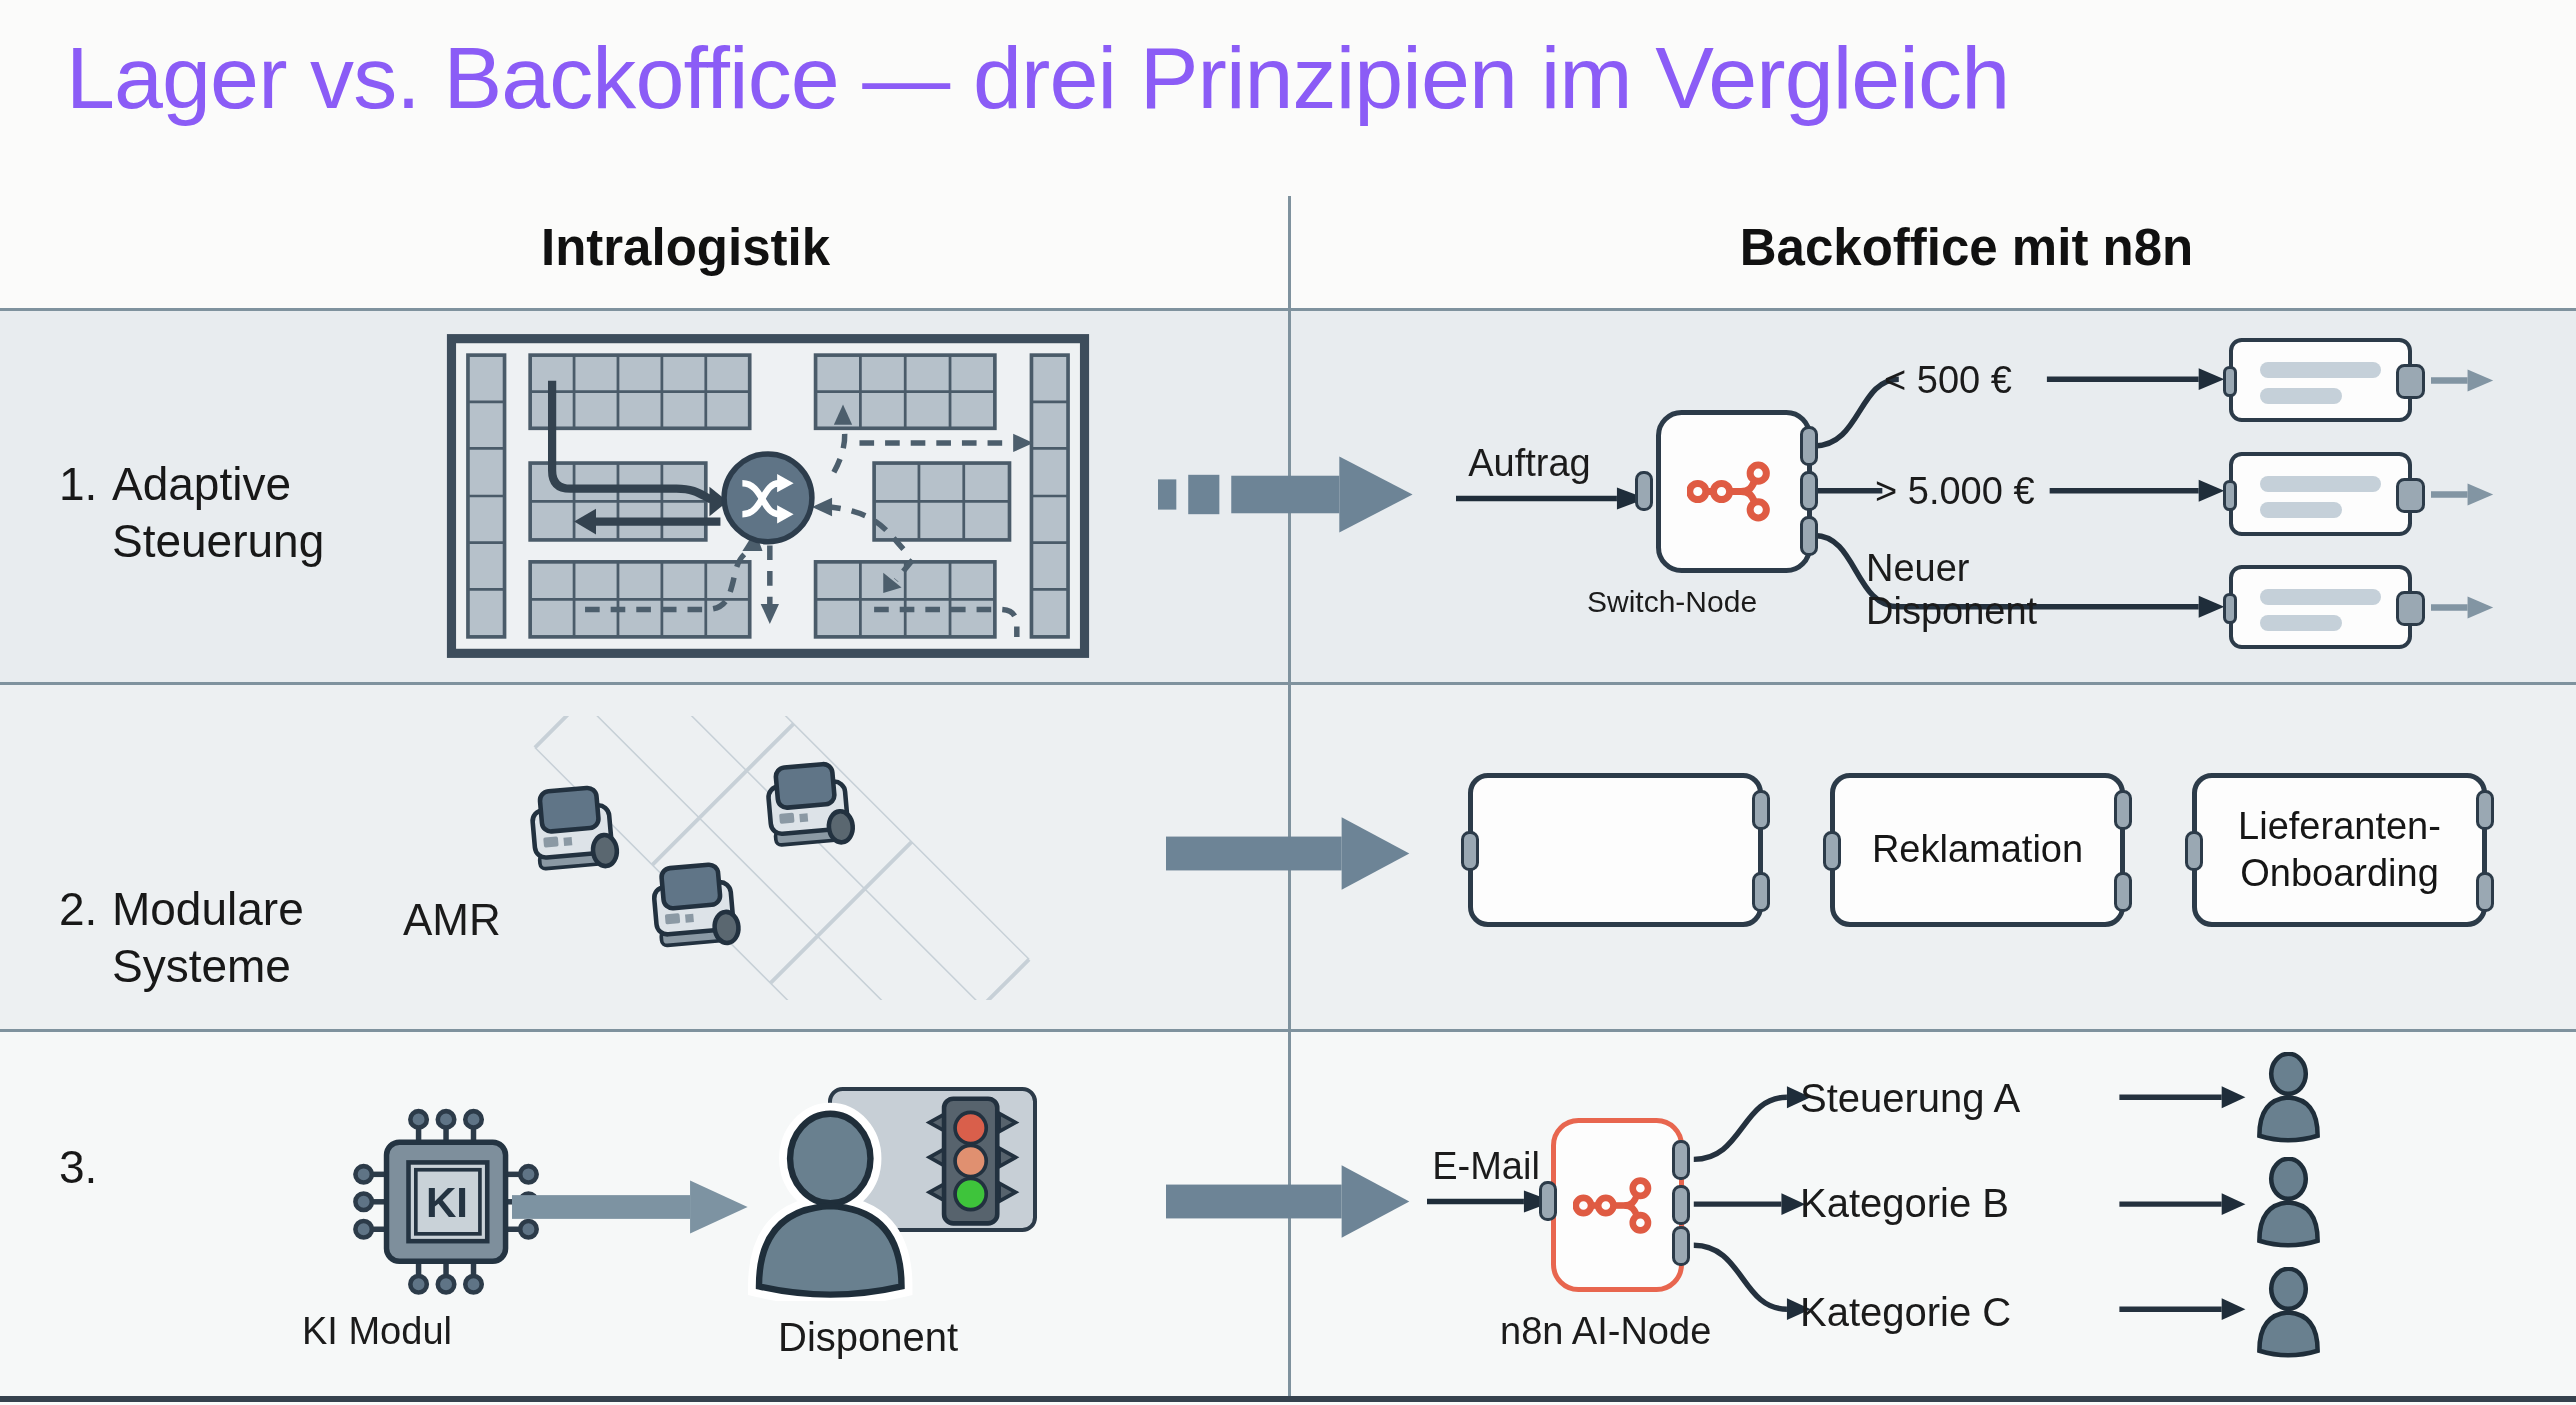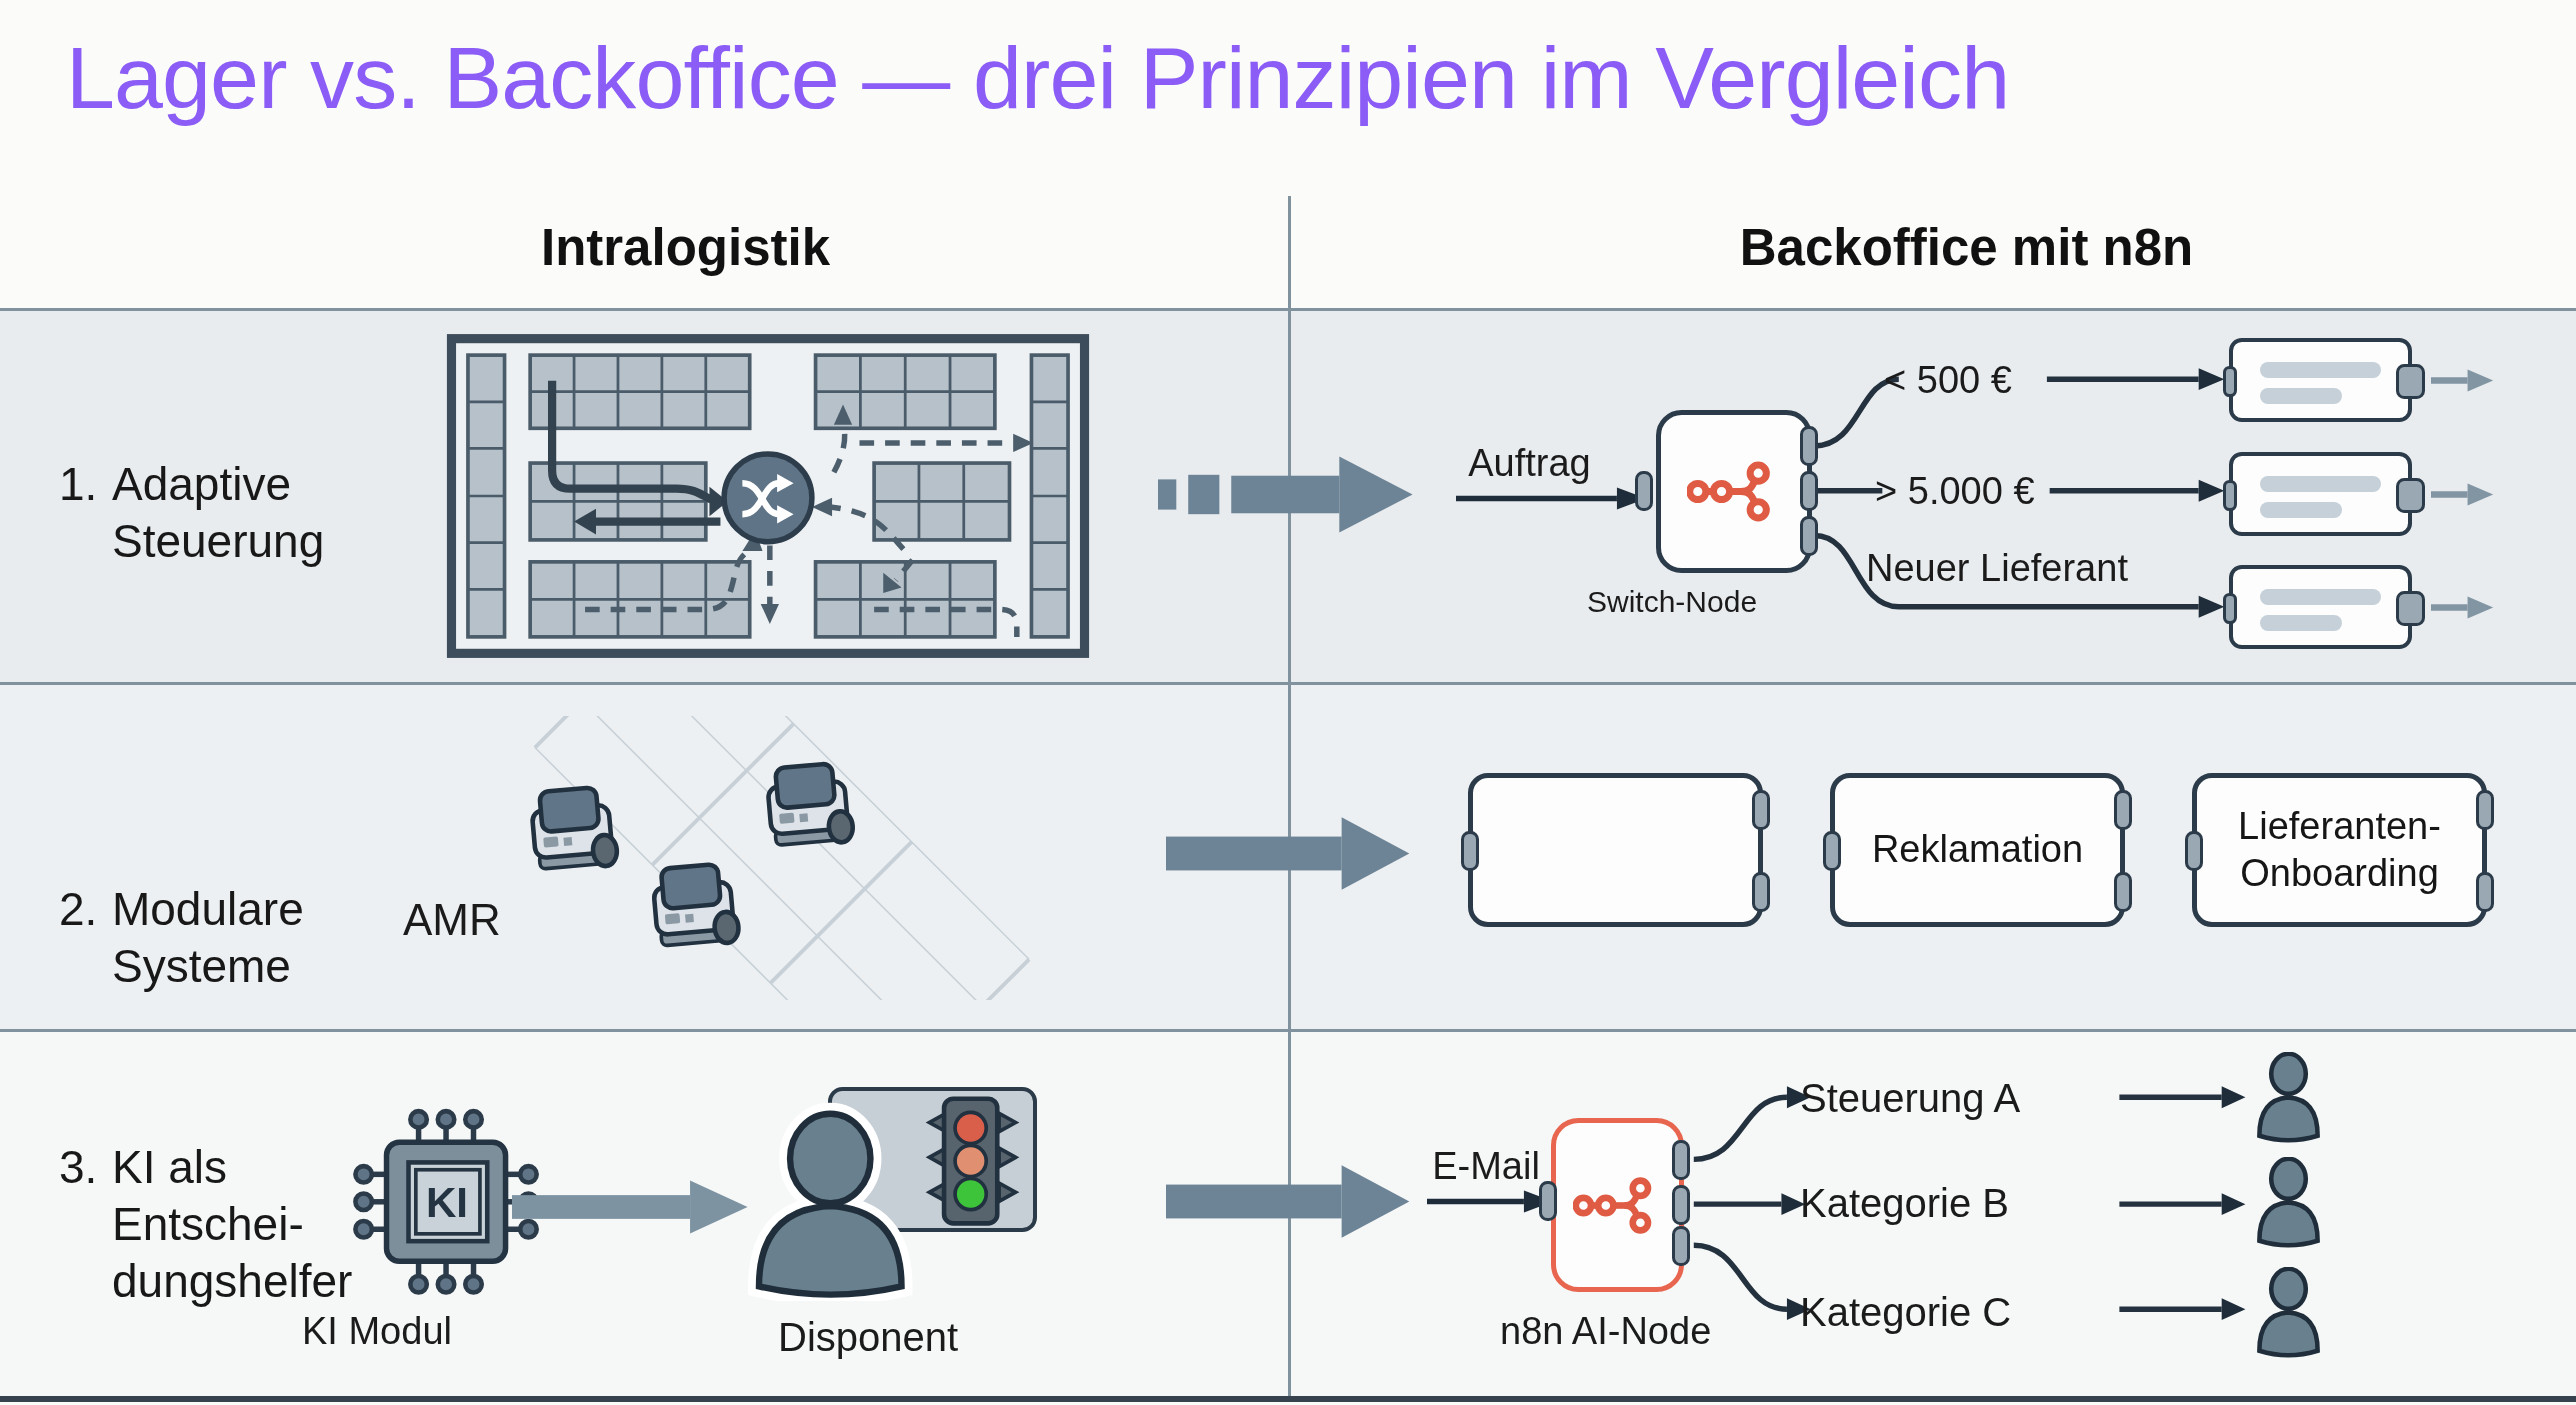--- a/index.html
+++ b/index.html
@@ -154,21 +154,21 @@
       <path d="M8 216 C54 216 52 294 100 294 L428 294"></path>
     </g>
     <g fill="#1f2d3a">
       <polygon points="428,33 456,45 428,57"></polygon>
       <polygon points="428,155 456,167 428,179"></polygon>
       <polygon points="428,282 456,294 428,306"></polygon>
     </g>
   </svg>
   <div class="abs lbl center" style="left:1884px;top:359px;width:174px;font-size:38px;">&lt; 500 €</div>
   <div class="abs lbl center" style="left:1875px;top:470px;width:192px;font-size:38px;">&gt; 5.000 €</div>
-  <div class="abs lbl center" style="left:1866px;top:547px;width:284px;font-size:38px;">Neuer Lieferant</div>
+  <div class="abs lbl center" style="left:1866px;top:547px;width:284px;font-size:38px;">Neuer Disponent</div>
 
   <div class="card" style="left:2229px;top:338px;">
     <div class="bar" style="left:27.4px;top:20px;width:121px;"></div>
     <div class="bar" style="left:27.4px;top:46px;width:82px;"></div>
     <div class="cport-in"></div>
     <div class="cport-out"></div>
   </div>
   <div class="card" style="left:2229px;top:452px;">
     <div class="bar" style="left:27.4px;top:20px;width:121px;"></div>
     <div class="bar" style="left:27.4px;top:46px;width:82px;"></div>
@@ -261,23 +261,20 @@
   <div class="node" style="left:2192px;top:773px;width:295px;height:154px;">
     <div class="nlabel preline">Lieferanten-
 Onboarding</div>
     <div class="port" style="left:-12px;top:53px;"></div>
     <div class="port" style="right:-12px;top:12px;"></div>
     <div class="port" style="right:-12px;top:94px;"></div>
   </div>
 
   <div class="abs rowlabel" style="left:59px;top:1139px;width:348px;">
     <span>3.</span>
-    <span class="preline">KI als
-Entschei-
-dungshelfer</span>
   </div>
 
   <svg class="abs z2" style="left:348px;top:1102px;" width="197" height="206" viewBox="0 0 215 225">
     <g stroke="#2c3b49" stroke-width="6">
       <line x1="77" y1="44" x2="77" y2="27"></line>
         <line x1="107" y1="44" x2="107" y2="27"></line>
         <line x1="137" y1="44" x2="137" y2="27"></line>
       <line x1="77" y1="174" x2="77" y2="191"></line>
         <line x1="107" y1="174" x2="107" y2="191"></line>
         <line x1="137" y1="174" x2="137" y2="191"></line>

